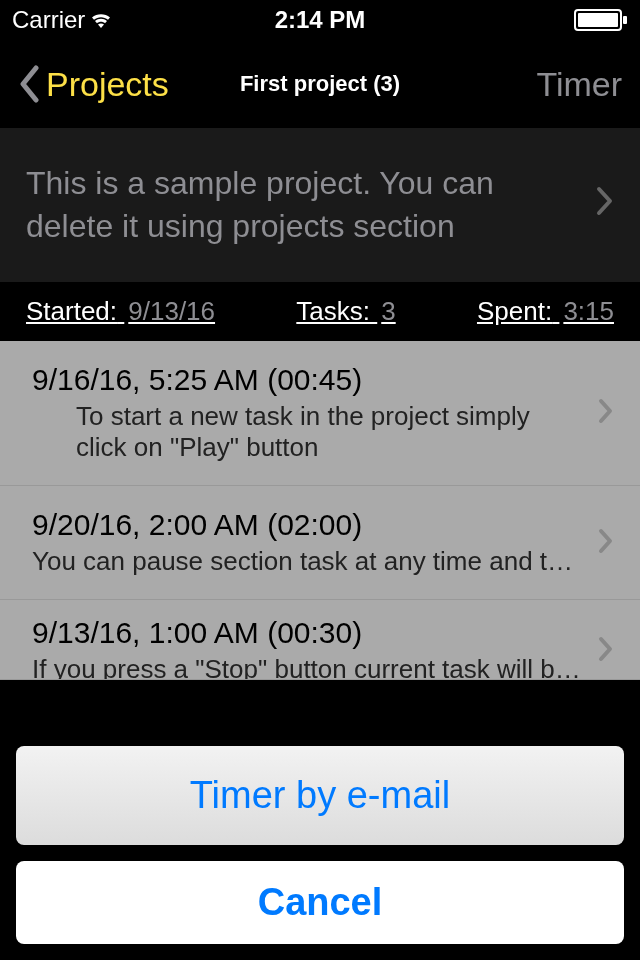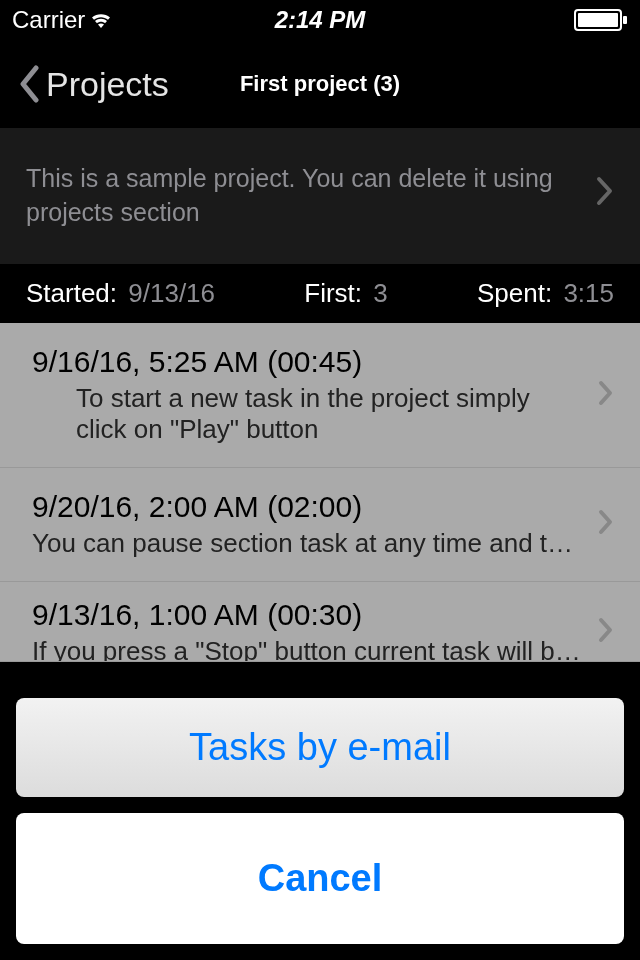--- a/index.html
+++ b/index.html
@@ -29,21 +29,20 @@
     .status-left {
       display: flex;
       align-items: center;
       gap: 2px;
     }
     .status-center {
       position: absolute;
       left: 50%;
       transform: translateX(-50%);
       font-weight: 600;
-      font-style: italic;
     }
     .status-right {
       display: flex;
       align-items: center;
     }
     .wifi-icon svg, .battery-icon svg {
       display: block;
     }
     .nav-bar {
       height: 88px;
@@ -52,58 +51,59 @@
       align-items: center;
       justify-content: space-between;
       padding: 0 18px;
       color: #8e8e93;
       font-size: 34px;
     }
     .nav-back {
       display: flex;
       align-items: center;
       gap: 6px;
-      color: #e5e5e5;
+      color: #fde047;
     }
     .nav-title {
       position: absolute;
       left: 50%;
       transform: translateX(-50%);
       color: #fff;
       font-weight: 700;
       font-size: 22px;
     }
     .nav-right {
       color: #8e8e93;
     }
     .description-row {
       background: #1a1a1a;
       padding: 34px 26px;
       display: flex;
       align-items: center;
       justify-content: space-between;
       color: #8e8e93;
-      font-size: 25px;
+      font-size: 32px;
       line-height: 1.35;
     }
     .description-row .text {
       flex: 1;
     }
     .chevron {
       color: #666;
       flex-shrink: 0;
       margin-left: 16px;
     }
     .stats-row {
       background: #000;
       padding: 14px 26px;
       display: flex;
       justify-content: space-between;
       font-size: 26px;
       color: #fff;
+      text-decoration: underline;
     }
     .stats-row .label {
       color: #fff;
     }
     .stats-row .value {
       color: #8e8e93;
       margin-left: 4px;
     }
     .tasks-list {
       background: #aaa;
@@ -166,21 +166,21 @@
     .action-item:last-child {
       border-bottom: none;
     }
     .cancel-sheet {
       background: #fff;
       border-radius: 8px;
       overflow: hidden;
     }
     .cancel-item {
       text-align: center;
-      padding: 44px 0;
+      padding: 20px 0;
       font-size: 38px;
       color: #007aff;
       font-weight: 600;
     }
     .back-chevron svg {
       display: block;
     }
   </style>
 </head>
 <body>
@@ -211,38 +211,39 @@
 <div class="nav-bar">
   <div class="nav-back">
     <span class="back-chevron">
       <svg width="22" height="38" viewBox="0 0 22 38" fill="none">
         <path d="M18 3 L5 19 L18 35" stroke="#8e8e93" stroke-width="5" stroke-linecap="round" stroke-linejoin="round"></path>
       </svg>
     </span>
     <span>Projects</span>
   </div>
   <div class="nav-title">First project (3)</div>
+  <div class="nav-right">Timer</div>
 </div>
 
 <div class="description-row">
   <div class="text">This is a sample project. You can delete it using projects section</div>
   <span class="chevron">
     <svg width="18" height="30" viewBox="0 0 18 30" fill="none">
       <path d="M3 3 L14 15 L3 27" stroke="#666" stroke-width="4" stroke-linecap="round" stroke-linejoin="round"></path>
     </svg>
   </span>
 </div>
 
 <div class="stats-row">
   <div>
     <span class="label">Started:</span>
     <span class="value">9/13/16</span>
   </div>
   <div>
-    <span class="label">First:</span>
+    <span class="label">Tasks:</span>
     <span class="value">3</span>
   </div>
   <div>
     <span class="label">Spent:</span>
     <span class="value">3:15</span>
   </div>
 </div>
 
 <div class="tasks-list">
   <div class="task-row">
@@ -275,18 +276,18 @@
     <span class="chevron">
       <svg width="16" height="26" viewBox="0 0 16 26" fill="none">
           <path d="M3 3 L12 13 L3 23" stroke="#888" stroke-width="4" stroke-linecap="round" stroke-linejoin="round"></path>
         </svg>
     </span>
   </div>
 </div>
 
 <div class="overlay">
   <div class="action-sheet">
-    <div class="action-item">Tasks by e-mail</div>
+    <div class="action-item">Timer by e-mail</div>
   </div>
   <div class="cancel-sheet">
     <div class="cancel-item">Cancel</div>
   </div>
 </div>
 
 </body></html>

